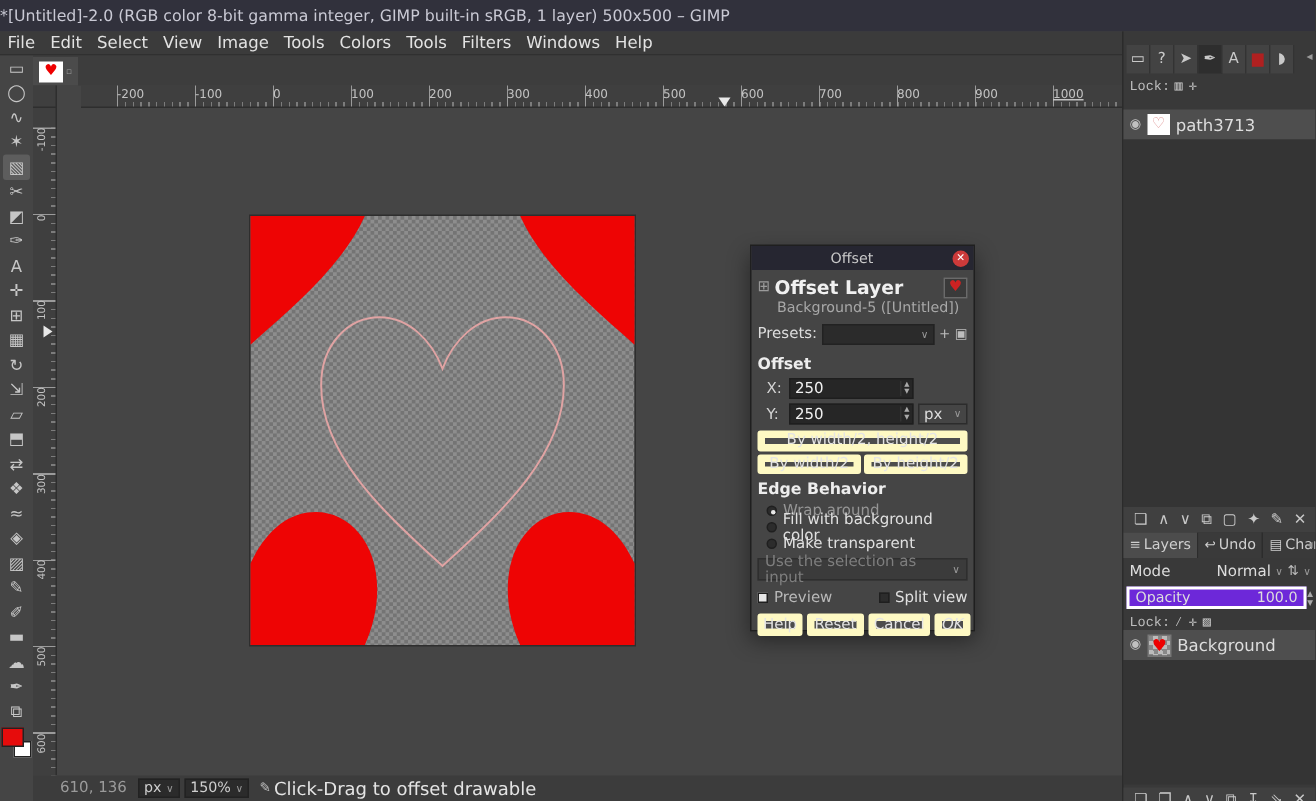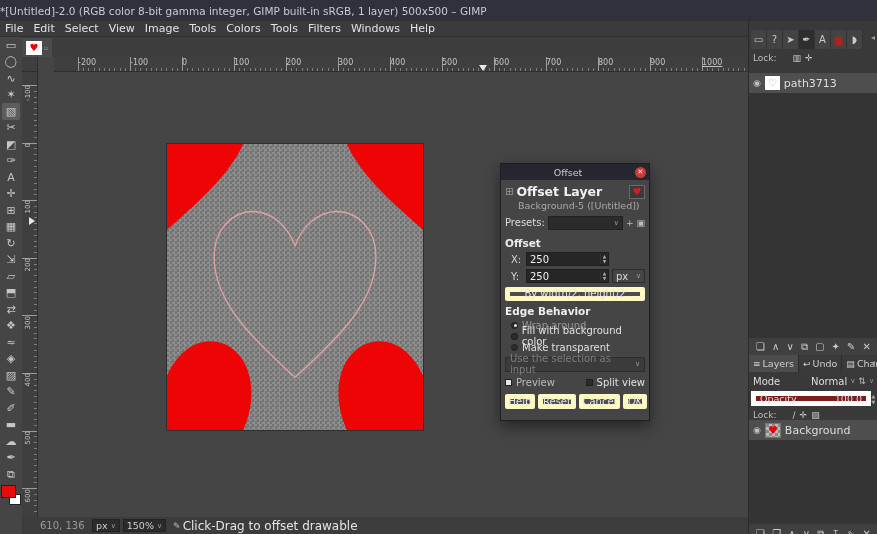--- a/index.html
+++ b/index.html
@@ -75,21 +75,21 @@
   .hint { color:#e4e4e4; font-size:12px; }
 
   
   .rightdock { position:absolute; left:748px; top:21px; width:129px; height:513px; background:#393939;
                border-left:1px solid #2b2b2b; }
   .docktabs { position:absolute; left:2px; top:9px; width:118px; height:19px; display:flex; }
   .dtab { width:16px; height:19px; display:flex; align-items:center; justify-content:center;
           color:#c9c9c9; font-size:10px; background:#434343; border-right:1px solid #333; }
   .dtab.selected { background:#2e2e2e; }
   .collapse { position:absolute; right:2px; font-size:8px; color:#9a9a9a; }
-  .lockrow { display:flex; align-items:center; gap:16px; font-size:9px; color:#bdbdbd; padding:2px 4px; }
+  .lockrow { display:flex; align-items:center; gap:3px; font-size:9px; color:#bdbdbd; padding:2px 4px;font-family:Liberation Mono, monospace; }
   .lockrow .licon { font-size:9px; color:#c9c9c9; }
   .pathsrow { position:absolute; left:0; top:52px; width:129px; }
   .itemrow { display:flex; align-items:center; gap:4px; height:20px; padding:0 4px; background:#4e4e4e; }
   .eye { color:#c0c0c0; font-size:9px; }
   .thumb-path { width:15px; height:14px; background:#fff; color:#dd8f8f; font-size:10px;
                 display:flex; align-items:center; justify-content:center; line-height:1; }
   .thumb-layer { width:16px; height:15px; border:1px solid #777; color:#e00; font-size:11px;
                  display:flex; align-items:center; justify-content:center; line-height:1;
                  background-image:conic-gradient(#bbb 25%, #888 0 50%, #bbb 0 75%, #888 0);
                  background-size:6px 6px; }
@@ -98,23 +98,23 @@
                  display:flex; align-items:center; justify-content:space-evenly; }
   .dkbtn { color:#c9c9c9; font-size:10px; line-height:1; }
   .ltabs { position:absolute; left:0; top:334px; width:129px; height:17px; display:flex; background:#343434; }
   .ltab { display:flex; align-items:center; gap:2px; font-size:9.5px; color:#cfcfcf;
           padding:0 4px; background:#3a3a3a; border-right:1px solid #2c2c2c; }
   .ltab.selected { background:#4c4c4c; }
   .ltab .tglyph { font-size:9px; }
   .moderow { position:absolute; left:0; top:352px; width:129px; height:16px; display:flex;
              align-items:center; font-size:10px; padding:0 4px; gap:3px; }
   .moderow .sp { flex:1; }
-  .opacityrow { position:absolute; left:2px; top:370px; width:120px; height:15px; background:#7f1d1d;
+  .opacityrow { position:absolute; left:2px; top:370px; width:120px; height:15px; background:#6d28d9;
                 display:flex; align-items:center; justify-content:space-between; font-size:9.5px;
-                padding:0 4px; border:5px solid #ffffff; }
+                padding:0 4px; border:2px solid #ffffff; }
   .opspin { position:absolute; right:0; top:370px; width:7px; height:15px; display:flex;
             flex-direction:column; align-items:center; justify-content:center; font-size:5px; color:#aaa; }
   .llock { position:absolute; left:0; top:387px; width:129px; }
   .layerlist { position:absolute; left:0; top:399px; width:129px; height:103px; background:#343434; }
   .ldockbtns { top:504px; }
   .chev { font-size:7px; color:#999; }
 
   
   .dialog { position:absolute; left:500px; top:163px; width:150px; height:258px; background:#454545;
             border:1px solid #1f1f1f; box-shadow:0 6px 14px rgba(0,0,0,.45); font-size:10px; }
@@ -517,20 +517,24 @@
               <span>▼</span>
             </span>
         </div>
         <div class="unitbtn">
           <span>px</span>
             <span class="chev">∨</span>
         </div>
       </div>
 
       <div class="btn wide">By width/2, height/2</div>
+      <div class="two">
+        <div class="btn">By width/2</div>
+        <div class="btn">By height/2</div>
+      </div>
 
       <div class="sect">Edge Behavior</div>
 
       <div>
 
           <div class="radio selected muted">
             <span class="rdot dot on"></span>
             <span class="rl">Wrap around</span>
           </div>
 

